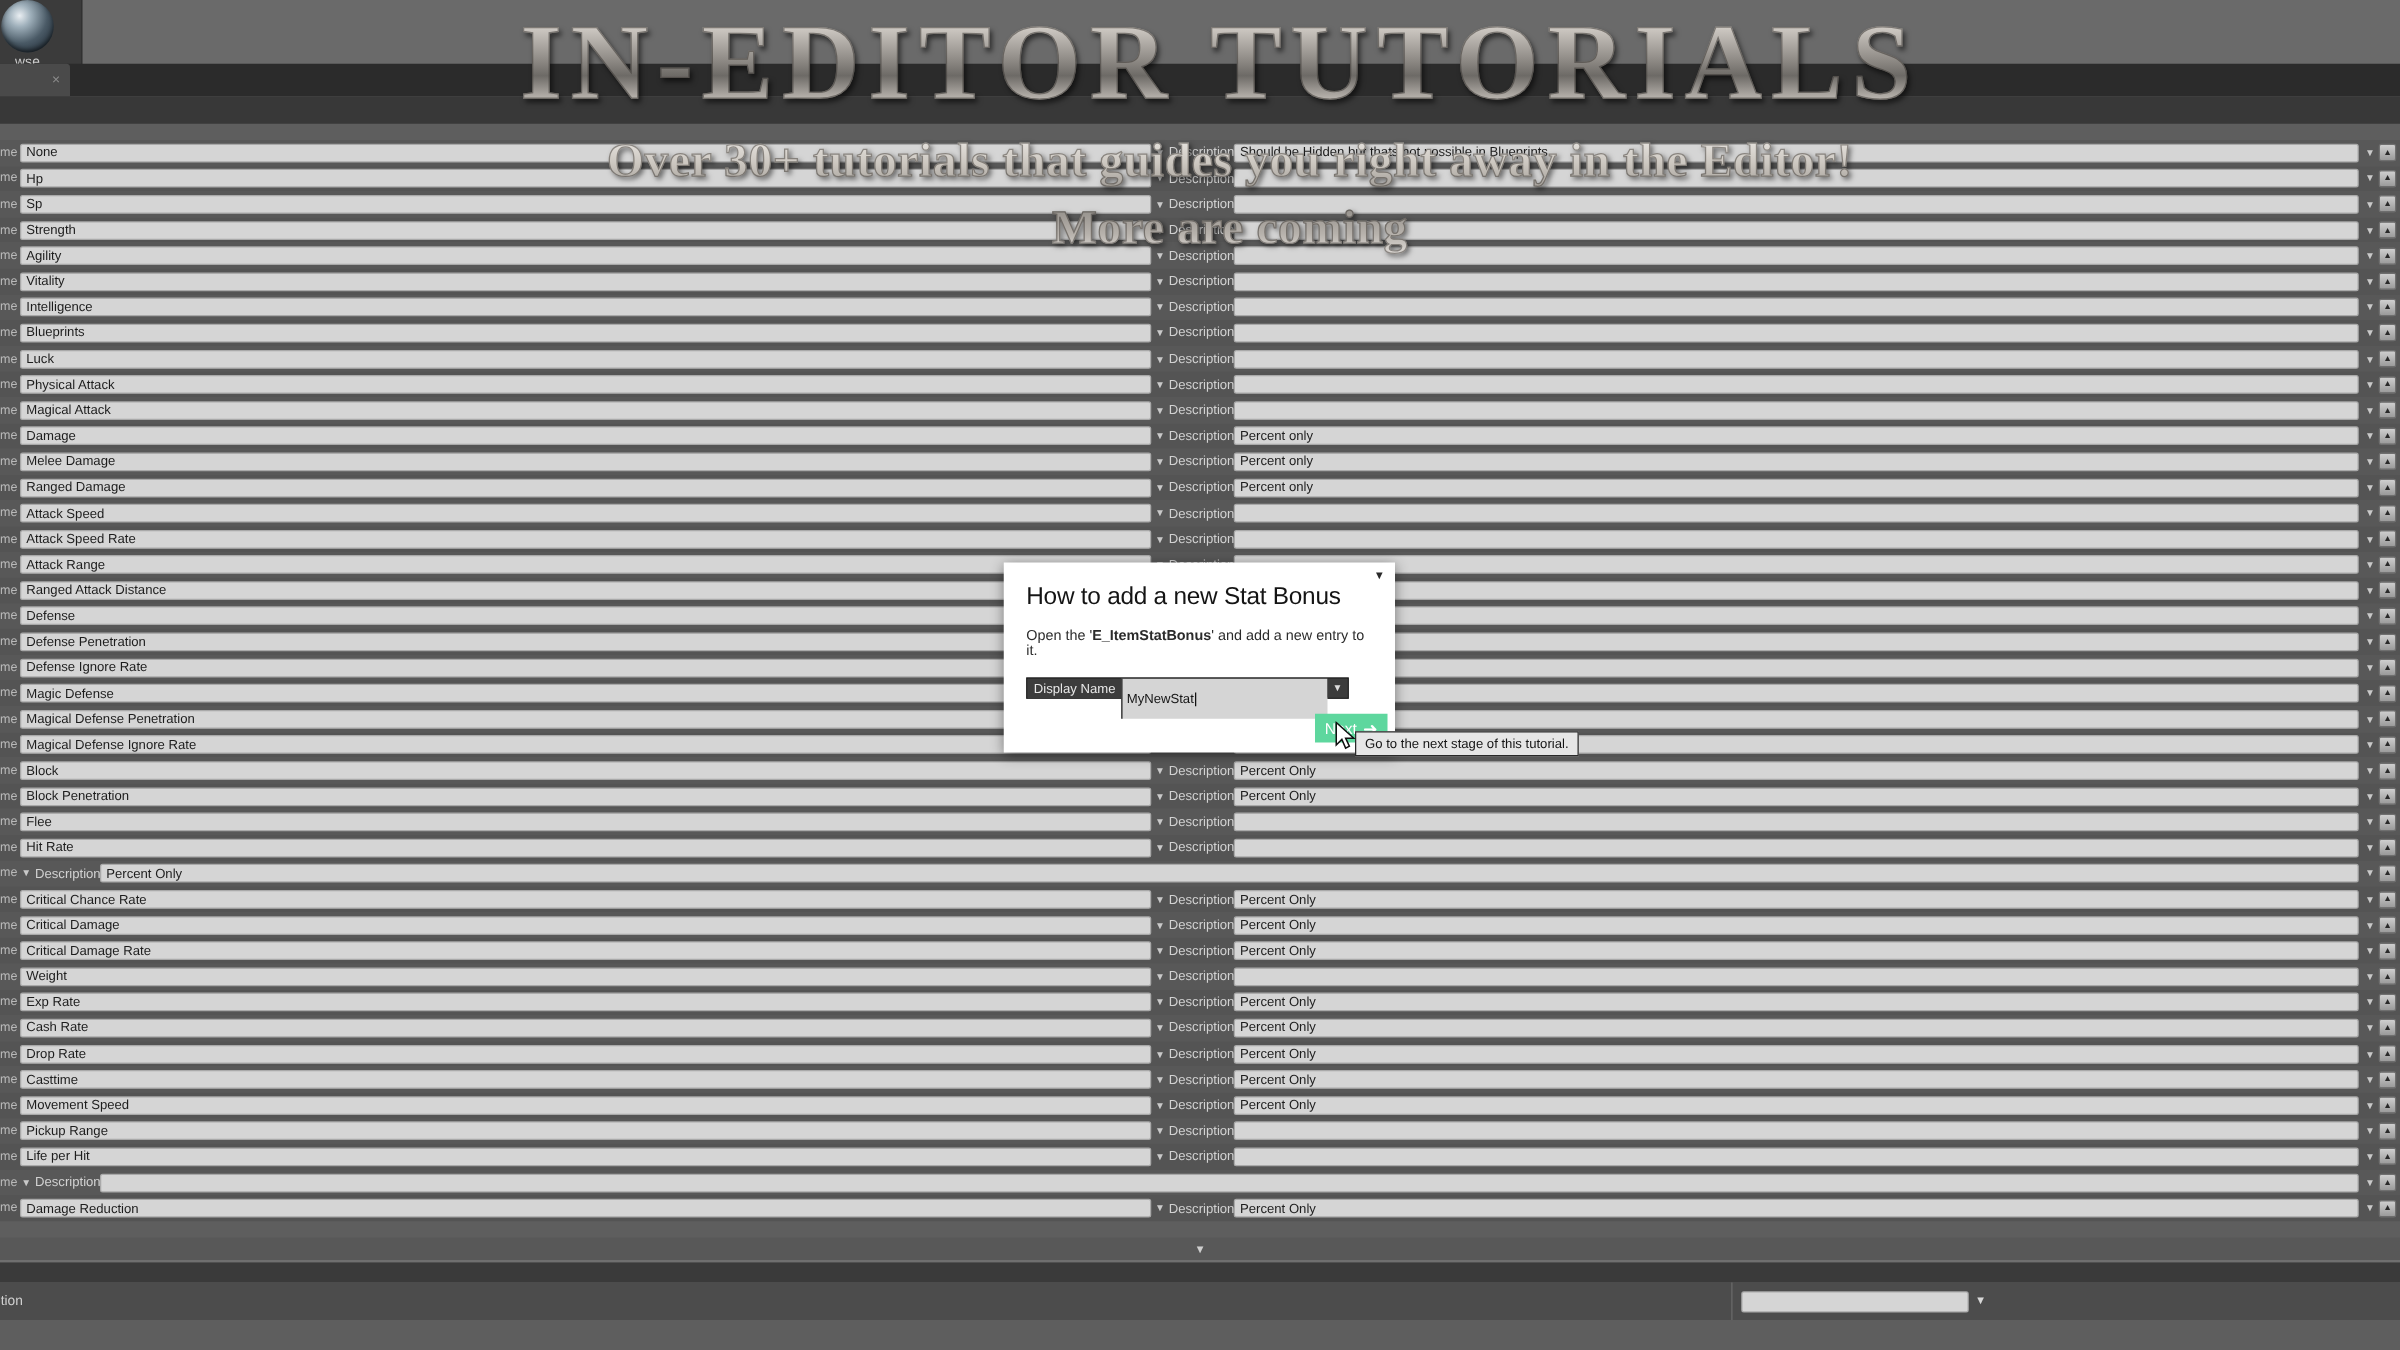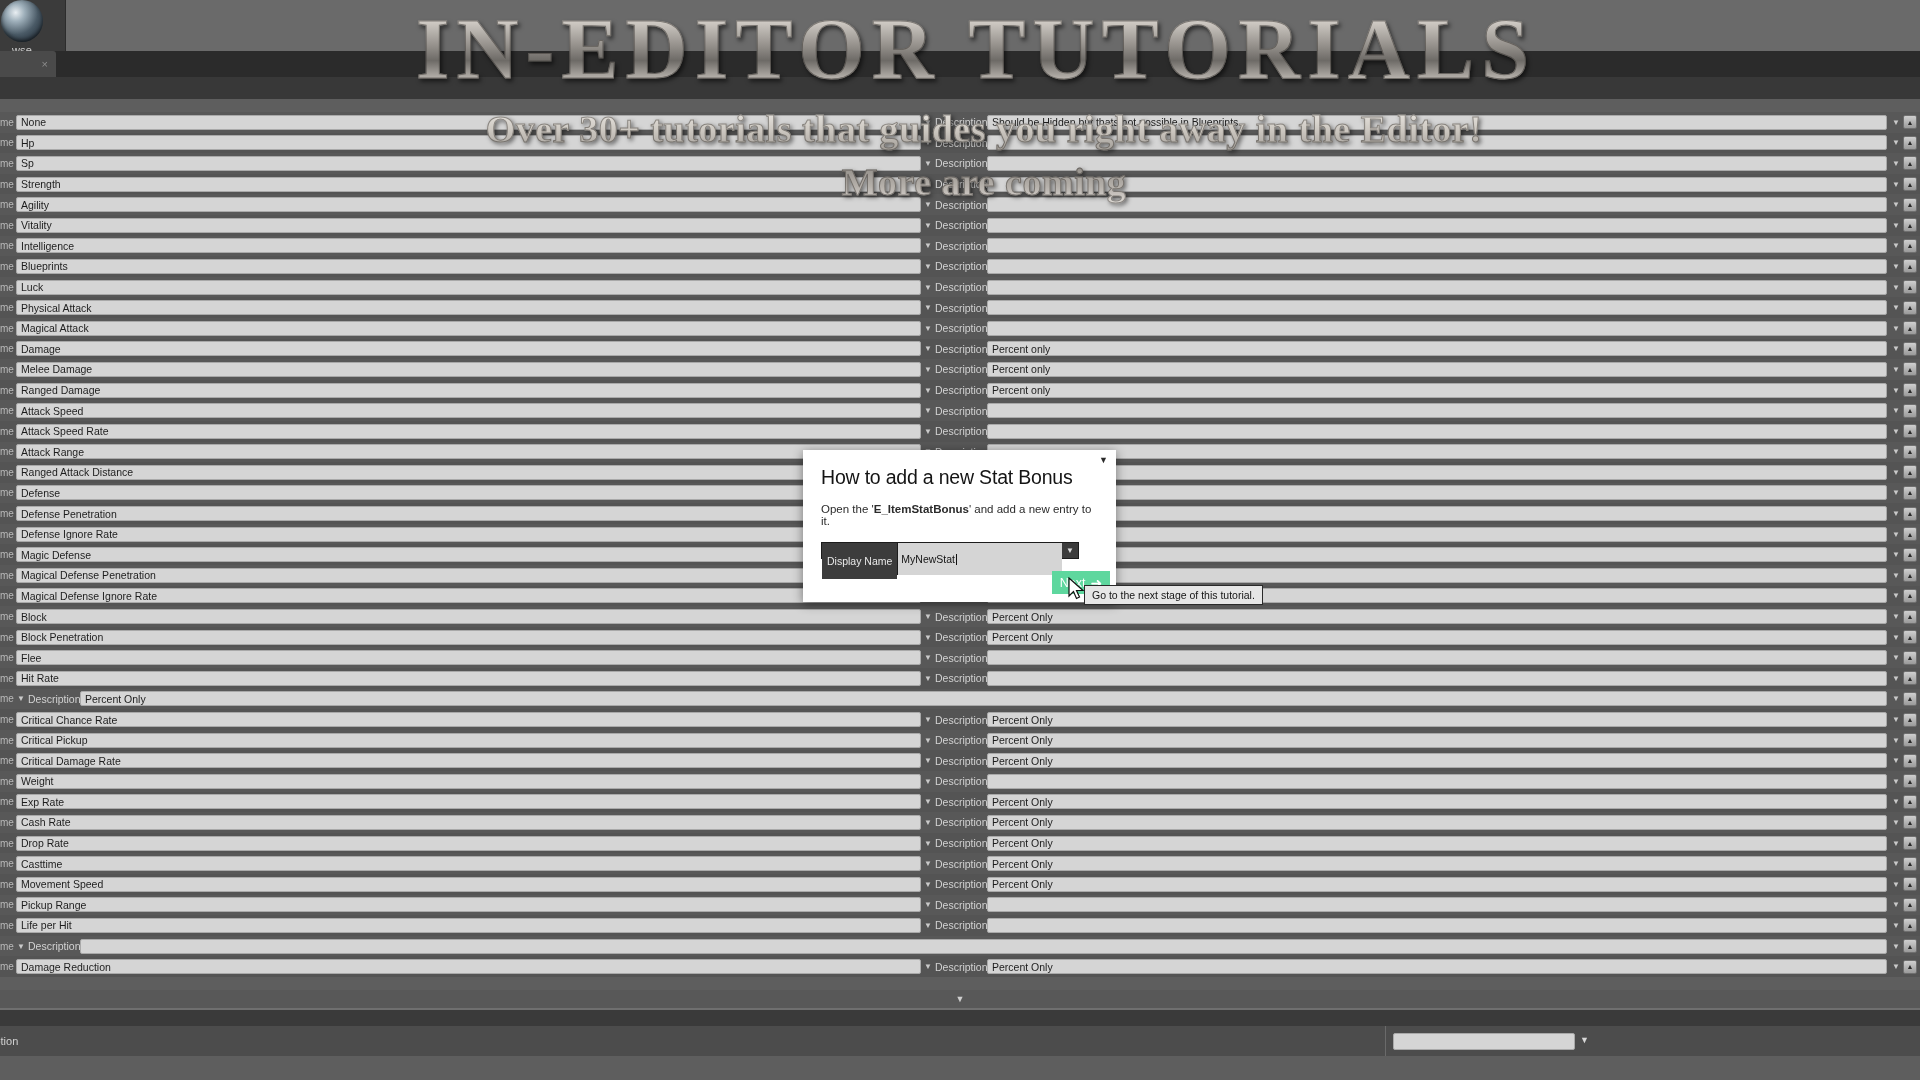--- a/index.html
+++ b/index.html
@@ -100,21 +100,21 @@
     background:#ffffff; box-shadow:0 2px 10px rgba(0,0,0,.45); z-index:80;
     padding:16px 18px 10px 18px; }
   .dialog-collapse { position:absolute; right:8px; top:5px; font-size:9px;
     color:#2a2a2a; }
   .dialog-title { font-size:19.5px; color:#141414; font-weight:400;
     letter-spacing:-.2px; }
   .dialog-body { font-size:11.5px; color:#2b2b2b; margin-top:14px; }
   .dialog-body b { font-weight:700; }
   .dialog-field { margin-top:15px; display:flex; align-items:stretch;
     height:17px; border:1px solid #1c1c1c; background:#3c3c3c; width:258px; }
-  .dialog-field-label { font-size:10.5px; color:#e8e8e8; padding:18px 5px;
+  .dialog-field-label { font-size:10.5px; color:#e8e8e8; padding:8px 5px;
     display:flex; align-items:center; background:#3c3c3c; }
   .dialog-field-input { flex:1; background:#d5d5d5; border-left:1px solid #1c1c1c;
     display:flex; align-items:center; padding:16px 3px; font-size:10.5px; color:#141414; }
   .caret-blink { display:inline-block; width:1px; height:11px; background:#111;
     margin-left:1px; }
   .dialog-field-caret { width:16px; display:flex; align-items:center;
     justify-content:center; font-size:8px; color:#ddd; background:#3c3c3c; }
   .next-btn { position:absolute; right:6px; bottom:8px; width:58px; height:23px;
     background:#5ed79e; color:#ffffff; display:flex; align-items:center;
     justify-content:center; gap:5px; font-size:12.5px; }
@@ -414,21 +414,21 @@
         <span class="cell-nm">me</span>
         <span class="txtbox name-box">Critical Chance Rate</span>
         <span class="caret">▼</span>
         <span class="desc-label">Description</span>
         <span class="txtbox desc-box">Percent Only</span>
         <span class="caret2">▼</span>
         <span class="mini-btn">▲</span>
       </div>
       <div class="row">
         <span class="cell-nm">me</span>
-        <span class="txtbox name-box">Critical Pickup</span>
+        <span class="txtbox name-box">Critical Damage</span>
         <span class="caret">▼</span>
         <span class="desc-label">Description</span>
         <span class="txtbox desc-box">Percent Only</span>
         <span class="caret2">▼</span>
         <span class="mini-btn">▲</span>
       </div>
       <div class="row">
         <span class="cell-nm">me</span>
         <span class="txtbox name-box">Critical Damage Rate</span>
         <span class="caret">▼</span>

